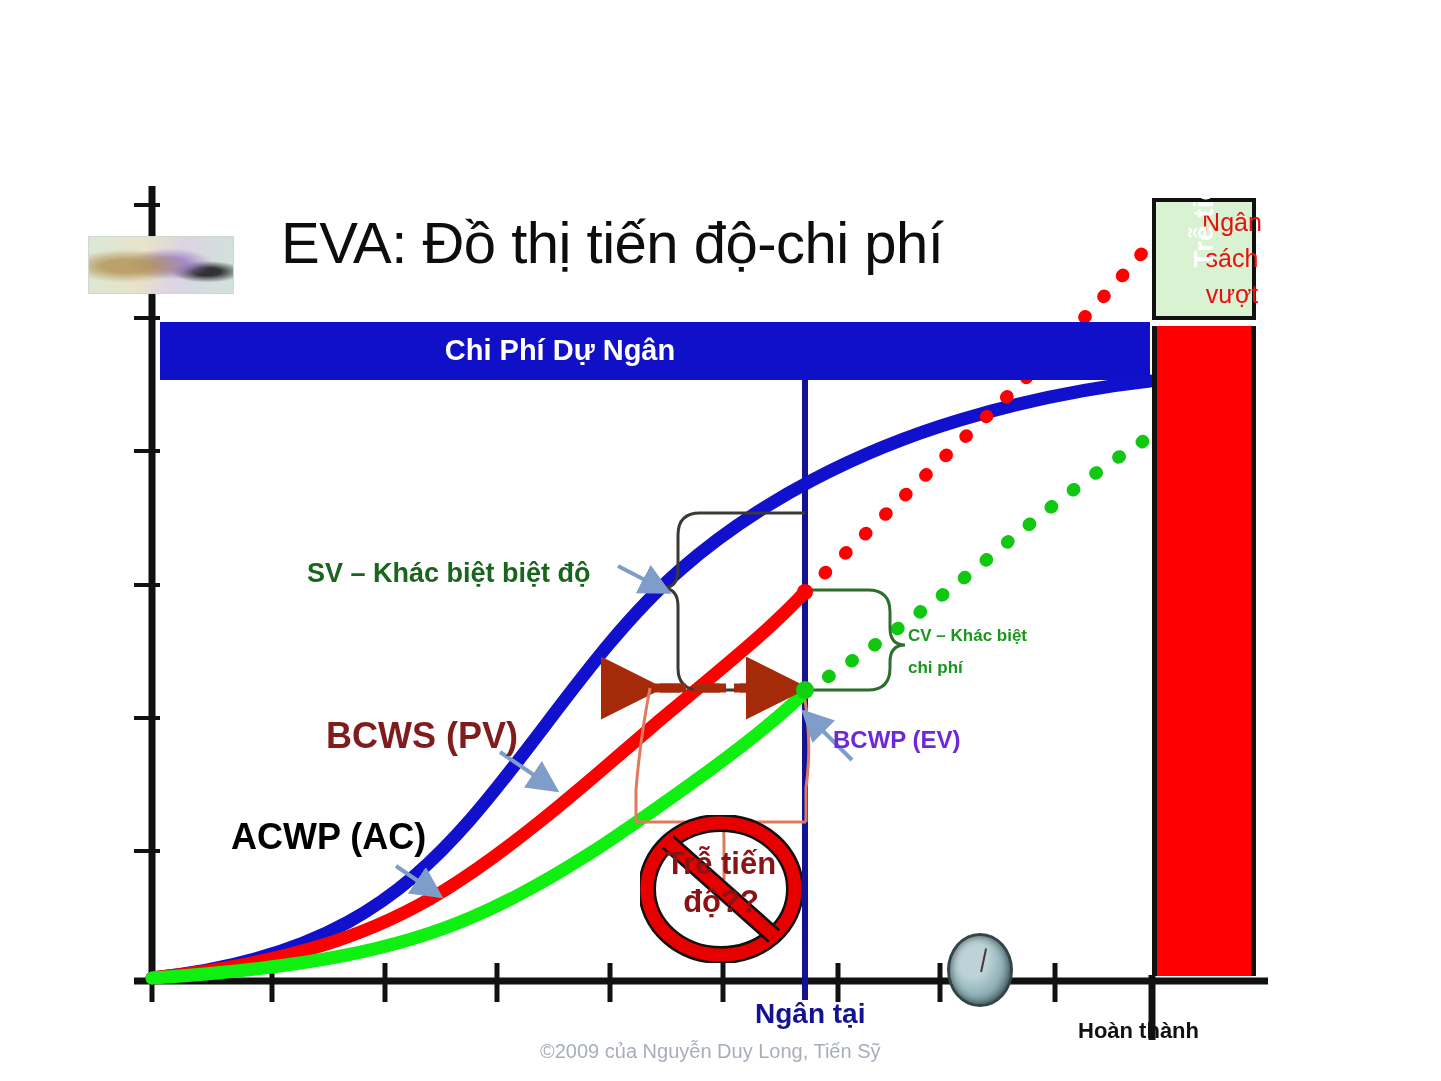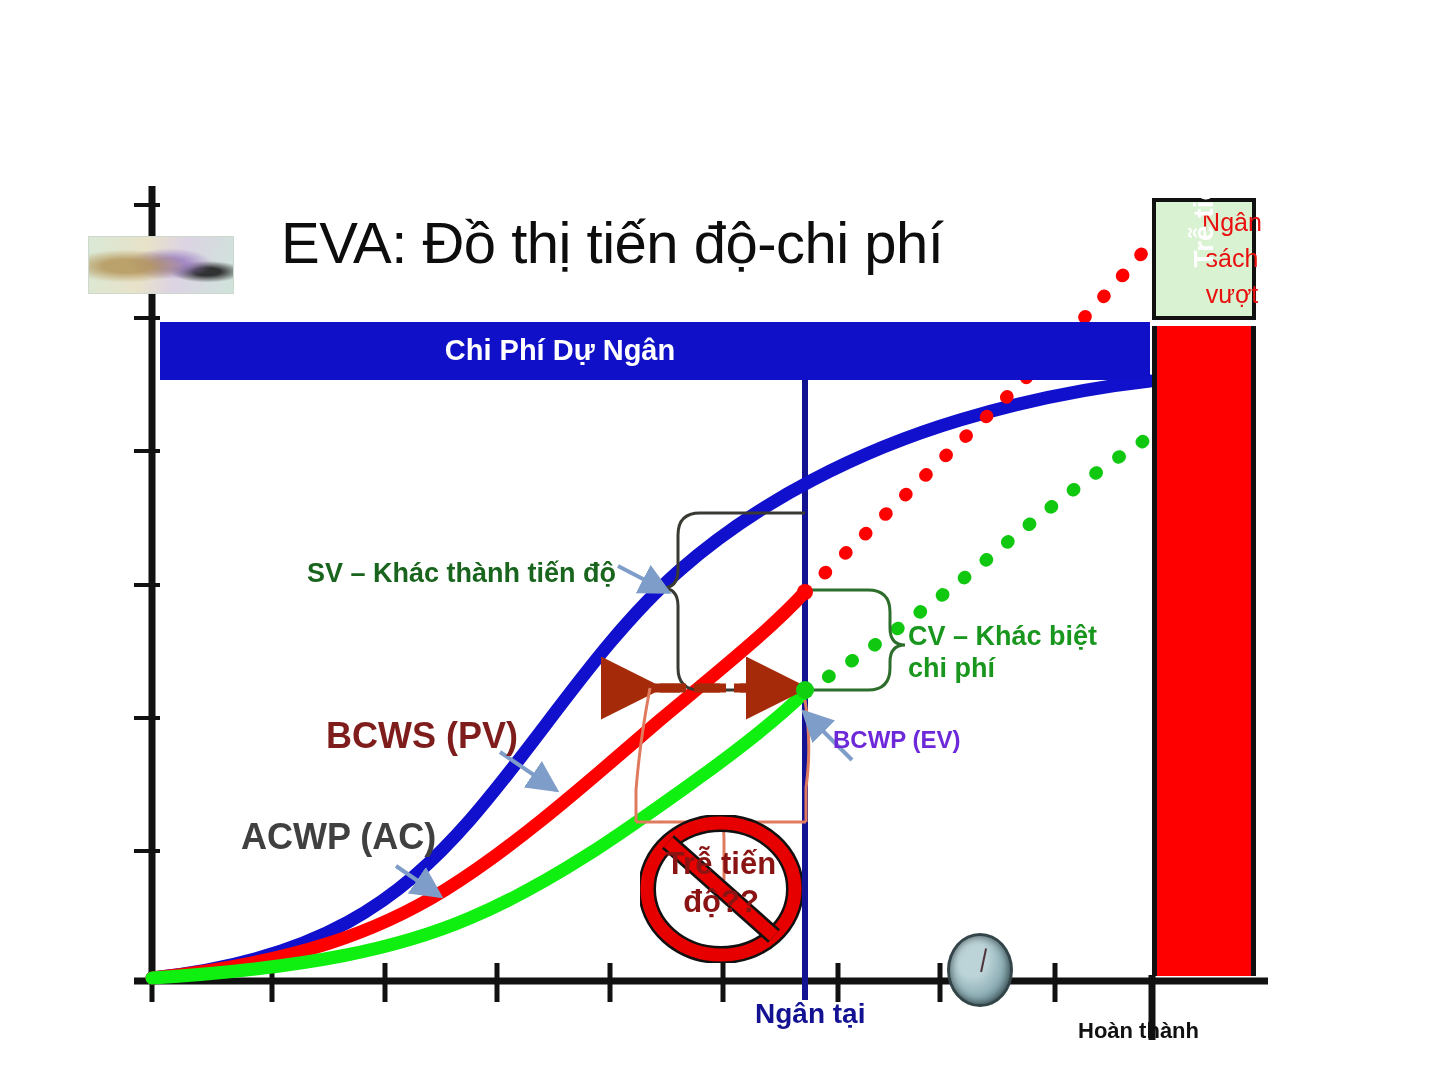--- a/index.html
+++ b/index.html
@@ -130,38 +130,38 @@
   #sv-label {
     left: 307px;
     top: 558px;
     font-size: 27px;
     font-weight: bold;
     color: #19651d;
   }
   #cv-label {
     left: 908px;
     top: 620px;
-    font-size: 27px;
+    font-size: 17px;
     line-height: 32px;
     font-weight: bold;
     color: #19961e;
   }
   #bcws-label {
     left: 326px;
     top: 715px;
     font-size: 36px;
     font-weight: bold;
     color: #7f1d1d;
   }
   #acwp-label {
-    left: 241px;
+    left: 231px;
     top: 816px;
     font-size: 36px;
     font-weight: bold;
-    color: #404040;
+    color: #000000;
   }
   #bcwp-label {
     left: 833px;
     top: 726px;
     font-size: 24px;
     font-weight: bold;
     color: #6d28d9;
   }
 
   
@@ -321,21 +321,21 @@
   <div class="txt" id="contingency-label">Chi Phí Dự Ngân</div>
 
   <div id="overbudget-box"></div>
   <div class="txt" id="overbudget-label">Ngân
 sách
 vượt</div>
 
   <div id="delay-band"></div>
   <div id="delay-band-label">Trễ tiến độ được dự báo</div>
 
-  <div class="txt" id="sv-label">SV – Khác thành tiến độ</div>
+  <div class="txt" id="sv-label">SV – Khác biệt biệt độ</div>
   <div class="txt" id="cv-label">CV – Khác biệt
 chi phí</div>
   <div class="txt" id="bcws-label">BCWS (PV)</div>
   <div class="txt" id="acwp-label">ACWP (AC)</div>
   <div class="txt" id="bcwp-label">BCWP (EV)</div>
 
   <svg id="no-delay-sign" viewBox="0 0 162 148">
     <ellipse cx="81" cy="74" rx="74" ry="66" fill="none" stroke="#111111" stroke-width="18"></ellipse>
     <ellipse cx="81" cy="74" rx="74" ry="66" fill="none" stroke="#e60000" stroke-width="13"></ellipse>
     <line x1="28" y1="27" x2="134" y2="121" stroke="#111111" stroke-width="18"></line>
@@ -344,14 +344,15 @@
   <div class="txt" id="no-delay-text">Trễ tiến
 độ??</div>
 
   <div id="clock-icon">
     <div id="clock-hand"></div>
   </div>
 
   <div class="txt" id="now-label">Ngân tại</div>
   <div class="txt" id="finish-label">Hoàn thành</div>
 
+  <div class="txt" id="copyright">©2009 của Nguyễn Duy Long, Tiến Sỹ</div>
 
 </div>
 
 </body></html>

